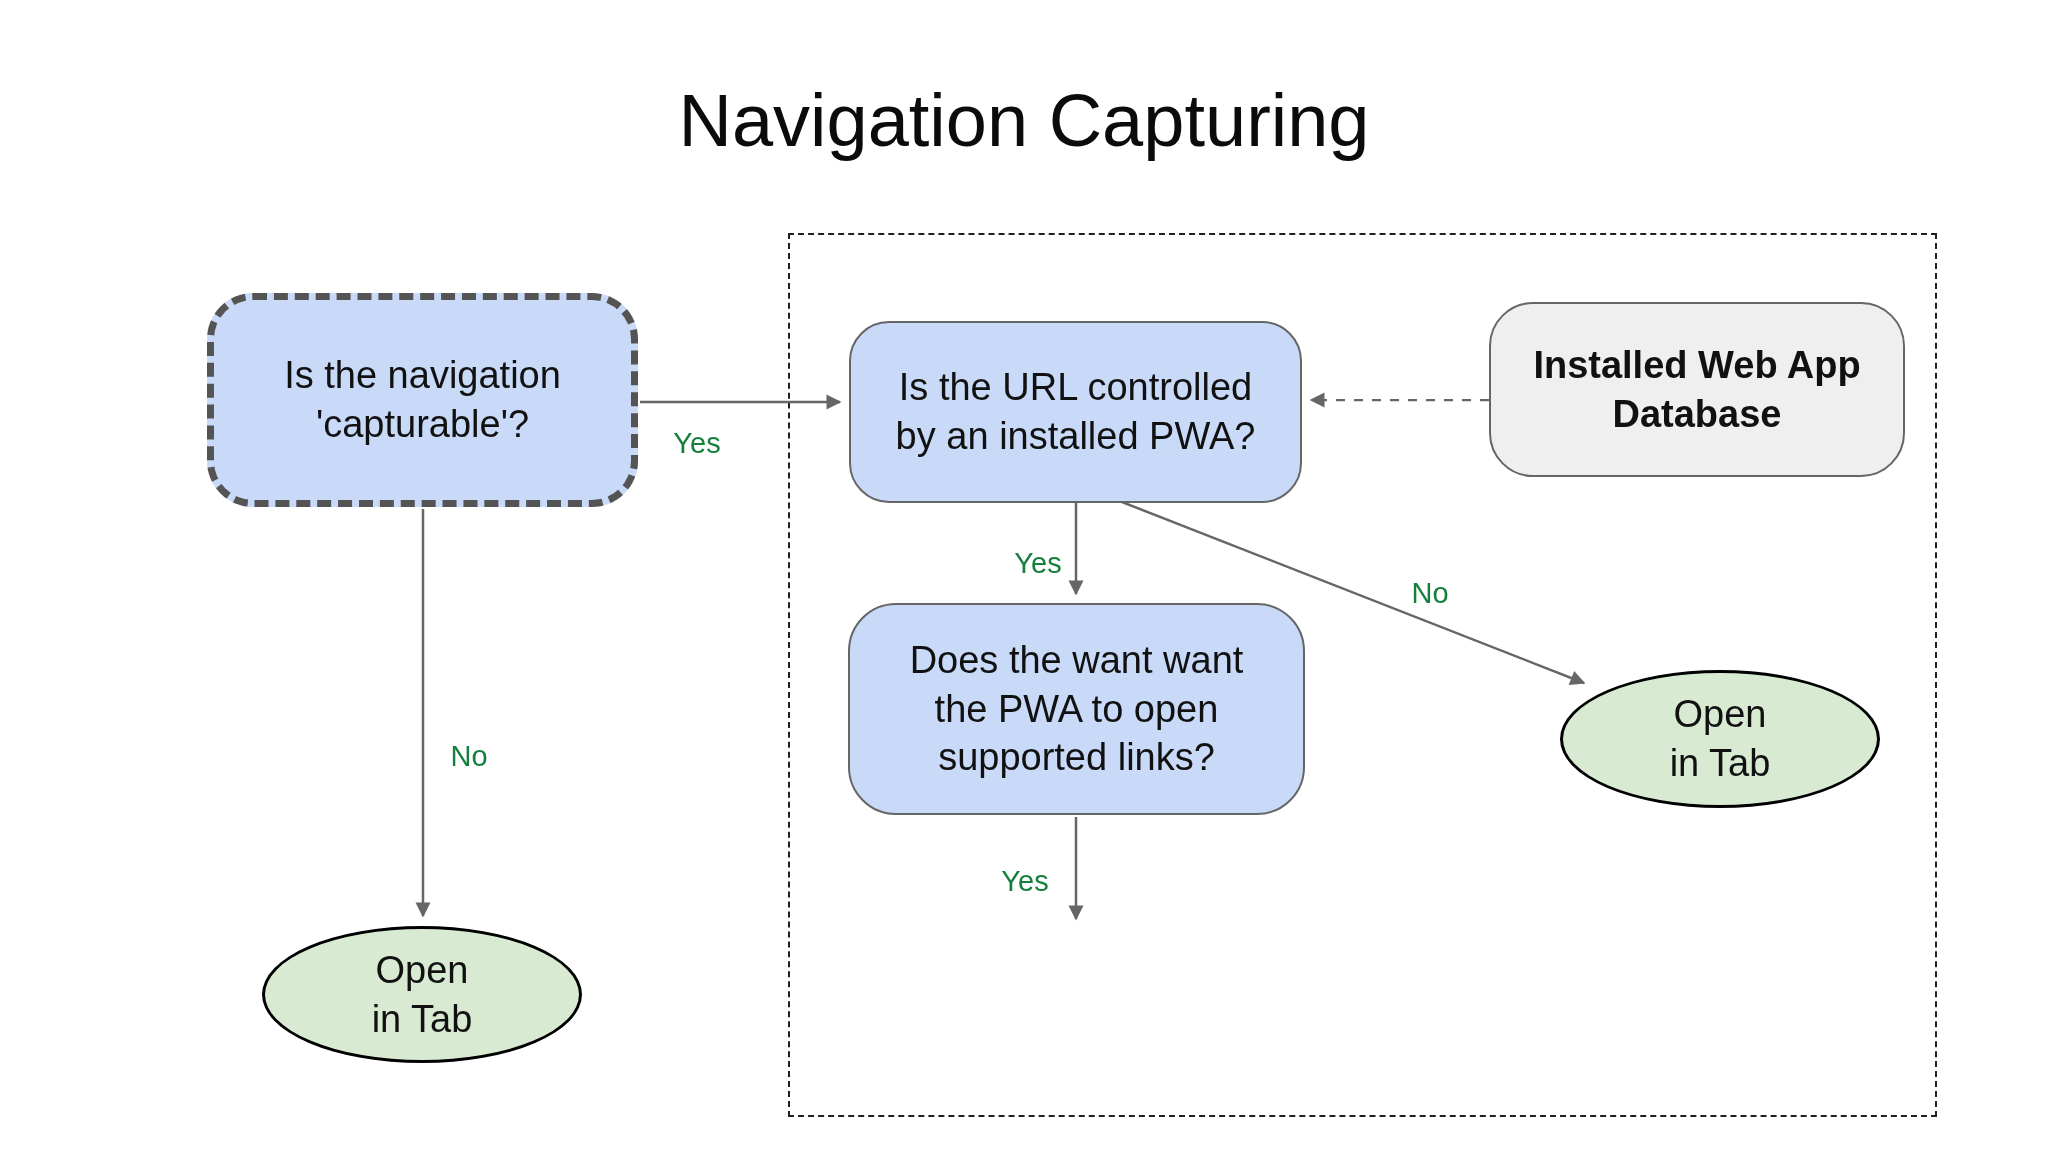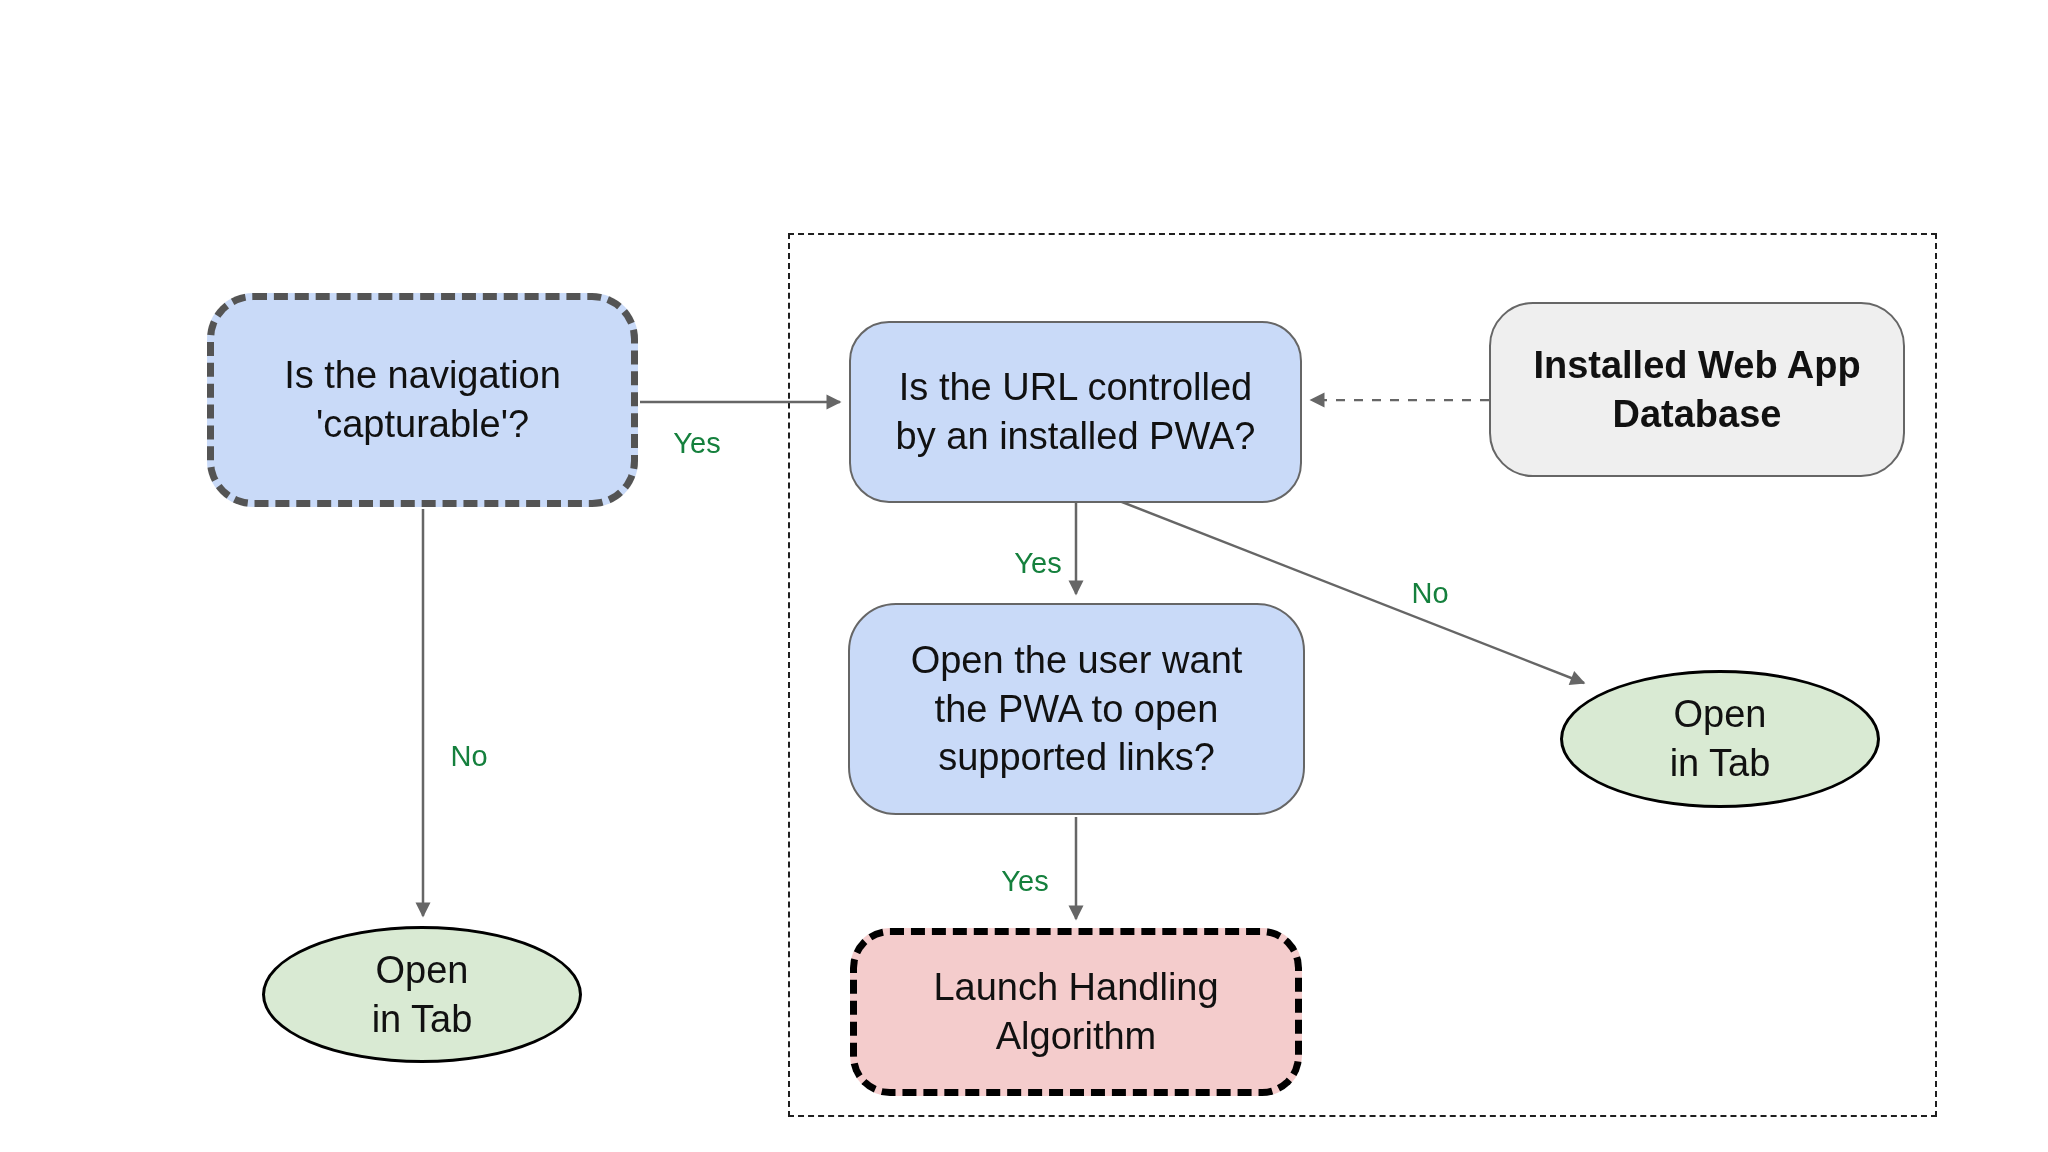--- a/index.html
+++ b/index.html
@@ -44,20 +44,21 @@
   .lbl-user-yes { left:1025px; top:881px; }
   svg.connectors { position:absolute; left:0; top:0; width:2048px; height:1152px; pointer-events:none; }
   .edge { stroke:#666666; stroke-width:2.5; fill:none; }
   .edge.dashed { stroke-dasharray:9 9; stroke-width:2.25; }
 </style>
 </head>
 <body>
 
 <div id="stage">
 
+  <div class="title">Navigation Capturing</div>
 
   <div class="group-box"></div>
 
   <svg class="connectors" viewBox="0 0 2048 1152">
     <defs>
       <marker id="arrow" viewBox="0 0 12 12" refX="10" refY="6" markerWidth="18" markerHeight="18" markerUnits="userSpaceOnUse" orient="auto">
         <path d="M1,1 L11,6 L1,11 z" fill="#666666"></path>
       </marker>
     </defs>
     <line class="edge" x1="640" y1="402" x2="840" y2="402" marker-end="url(#arrow)"></line>
@@ -70,26 +71,24 @@
 
   <div class="node n-nav" style="background-color: rgb(201, 218, 248);">Is the navigation
 'capturable'?</div>
 
   <div class="node n-url" style="background-color: rgb(201, 218, 248);">Is the URL controlled
 by an installed PWA?</div>
 
   <div class="node n-db" style="background-color: rgb(239, 239, 239);">Installed Web App
 Database</div>
 
-  <div class="node n-user" style="background-color: rgb(201, 218, 248);">Open the user want
+  <div class="node n-user" style="background-color: rgb(201, 218, 248);">Does the want want
 the PWA to open
 supported links?</div>
 
-  <div class="node n-launch" style="background-color: rgb(244, 204, 204);">Launch Handling
-Algorithm</div>
 
   <div class="node n-tab-l" style="background-color: rgb(217, 234, 211);">Open
 in Tab</div>
 
   <div class="node n-tab-r" style="background-color: rgb(217, 234, 211);">Open
 in Tab</div>
 
   <div class="edge-label lbl-nav-yes">Yes</div>
   <div class="edge-label lbl-nav-no">No</div>
   <div class="edge-label lbl-url-yes">Yes</div>

